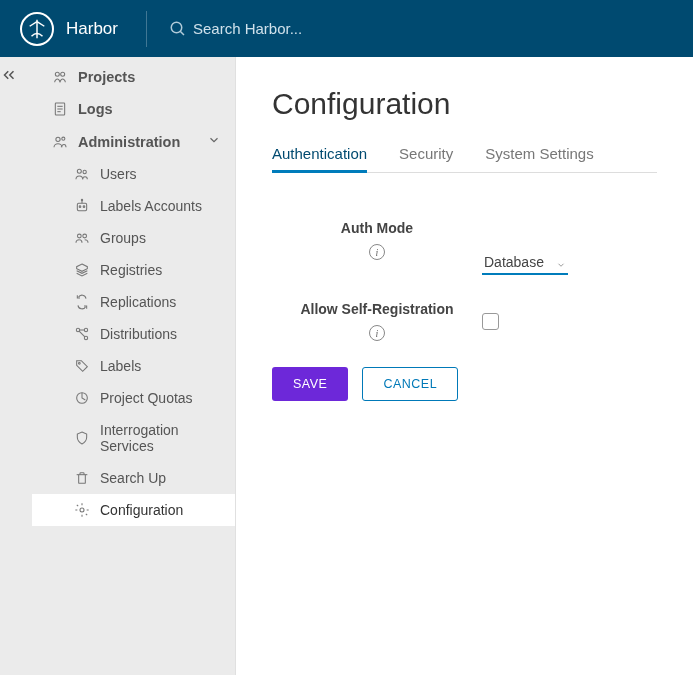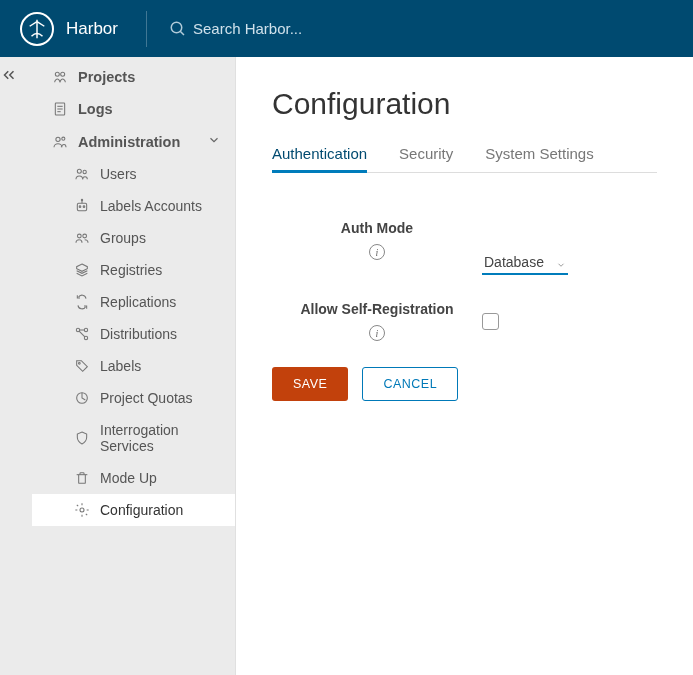--- a/index.html
+++ b/index.html
@@ -31,21 +31,21 @@
   .tab.active::after { content:""; position:absolute; left:0; right:0; bottom:-1px; height:3px; background:#007cbb; }
   .form-row { display:flex; align-items:center; margin-bottom:26px; }
   .form-label { width:210px; font-size:14px; font-weight:600; color:#444; display:flex; align-items:center; gap:8px;flex-direction:column; }
   .info-icon { width:16px; height:16px; border:1px solid #888; border-radius:50%; display:flex; align-items:center; justify-content:center; font-size:10px; color:#666; font-style:italic; font-family:Georgia, serif; font-weight:400; }
   .select { border:none; border-bottom:2px solid #007cbb; padding: 2px 18px 3px 2px; font-size:14px; color:#444; background:transparent; position:relative; min-width:86px; }
   .select-wrap { position:relative; display:inline-block;margin-top:47px; }
   .select-wrap .caret { position:absolute; right:2px; top:4px; color:#888; pointer-events:none; }
   .checkbox { width:17px; height:17px; border:1px solid #999; border-radius:3px; background:#fff; cursor:pointer; }
   .btn-row { display:flex; gap:14px; margin-top:6px; }
   .btn { padding: 9px 20px; font-size:12.5px; border-radius:3px; letter-spacing:0.5px; cursor:pointer; border:1px solid transparent; }
-  .btn.primary { background:#c2410c; color:#fff; }
+  .btn.primary { background:#6d28d9; color:#fff; }
   .btn.outline { background:#fff; color:#0079b8; border:1px solid #0079b8; }
 </style>
 </head>
 <body>
 
 <div class="header">
   <div class="logo-wrap">
     <div class="logo">
       <svg viewBox="0 0 24 24" fill="none" stroke="#fff" stroke-width="1.6">
         <path d="M12 2 L12 22"></path>
@@ -212,21 +212,21 @@
         <span>Interrogation Services</span>
       </div>
       <div class="nav-item sub">
         <span class="icon">
             <svg viewBox="0 0 24 24" fill="none" stroke="currentColor" stroke-width="1.6">
               <path d="M4 7h16"></path>
               <path d="M7 7v12a1 1 0 0 0 1 1h8a1 1 0 0 0 1-1V7"></path>
               <path d="M9 7V5a1 1 0 0 1 1-1h4a1 1 0 0 1 1 1v2"></path>
             </svg>
           </span>
-        <span>Mode Up</span>
+        <span>Search Up</span>
       </div>
       <div class="nav-item sub active">
         <span class="icon">
             <svg viewBox="0 0 24 24" fill="none" stroke="currentColor" stroke-width="1.6">
               <circle cx="12" cy="12" r="3"></circle>
               <path d="M12 2v3M12 19v3M4.2 4.2l2.1 2.1M17.7 17.7l2.1 2.1M2 12h3M19 12h3M4.2 19napoleon.8l2.1-2.1M17.7 6.3l2.1-2.1"></path>
             </svg>
           </span>
         <span>Configuration</span>
       </div>

